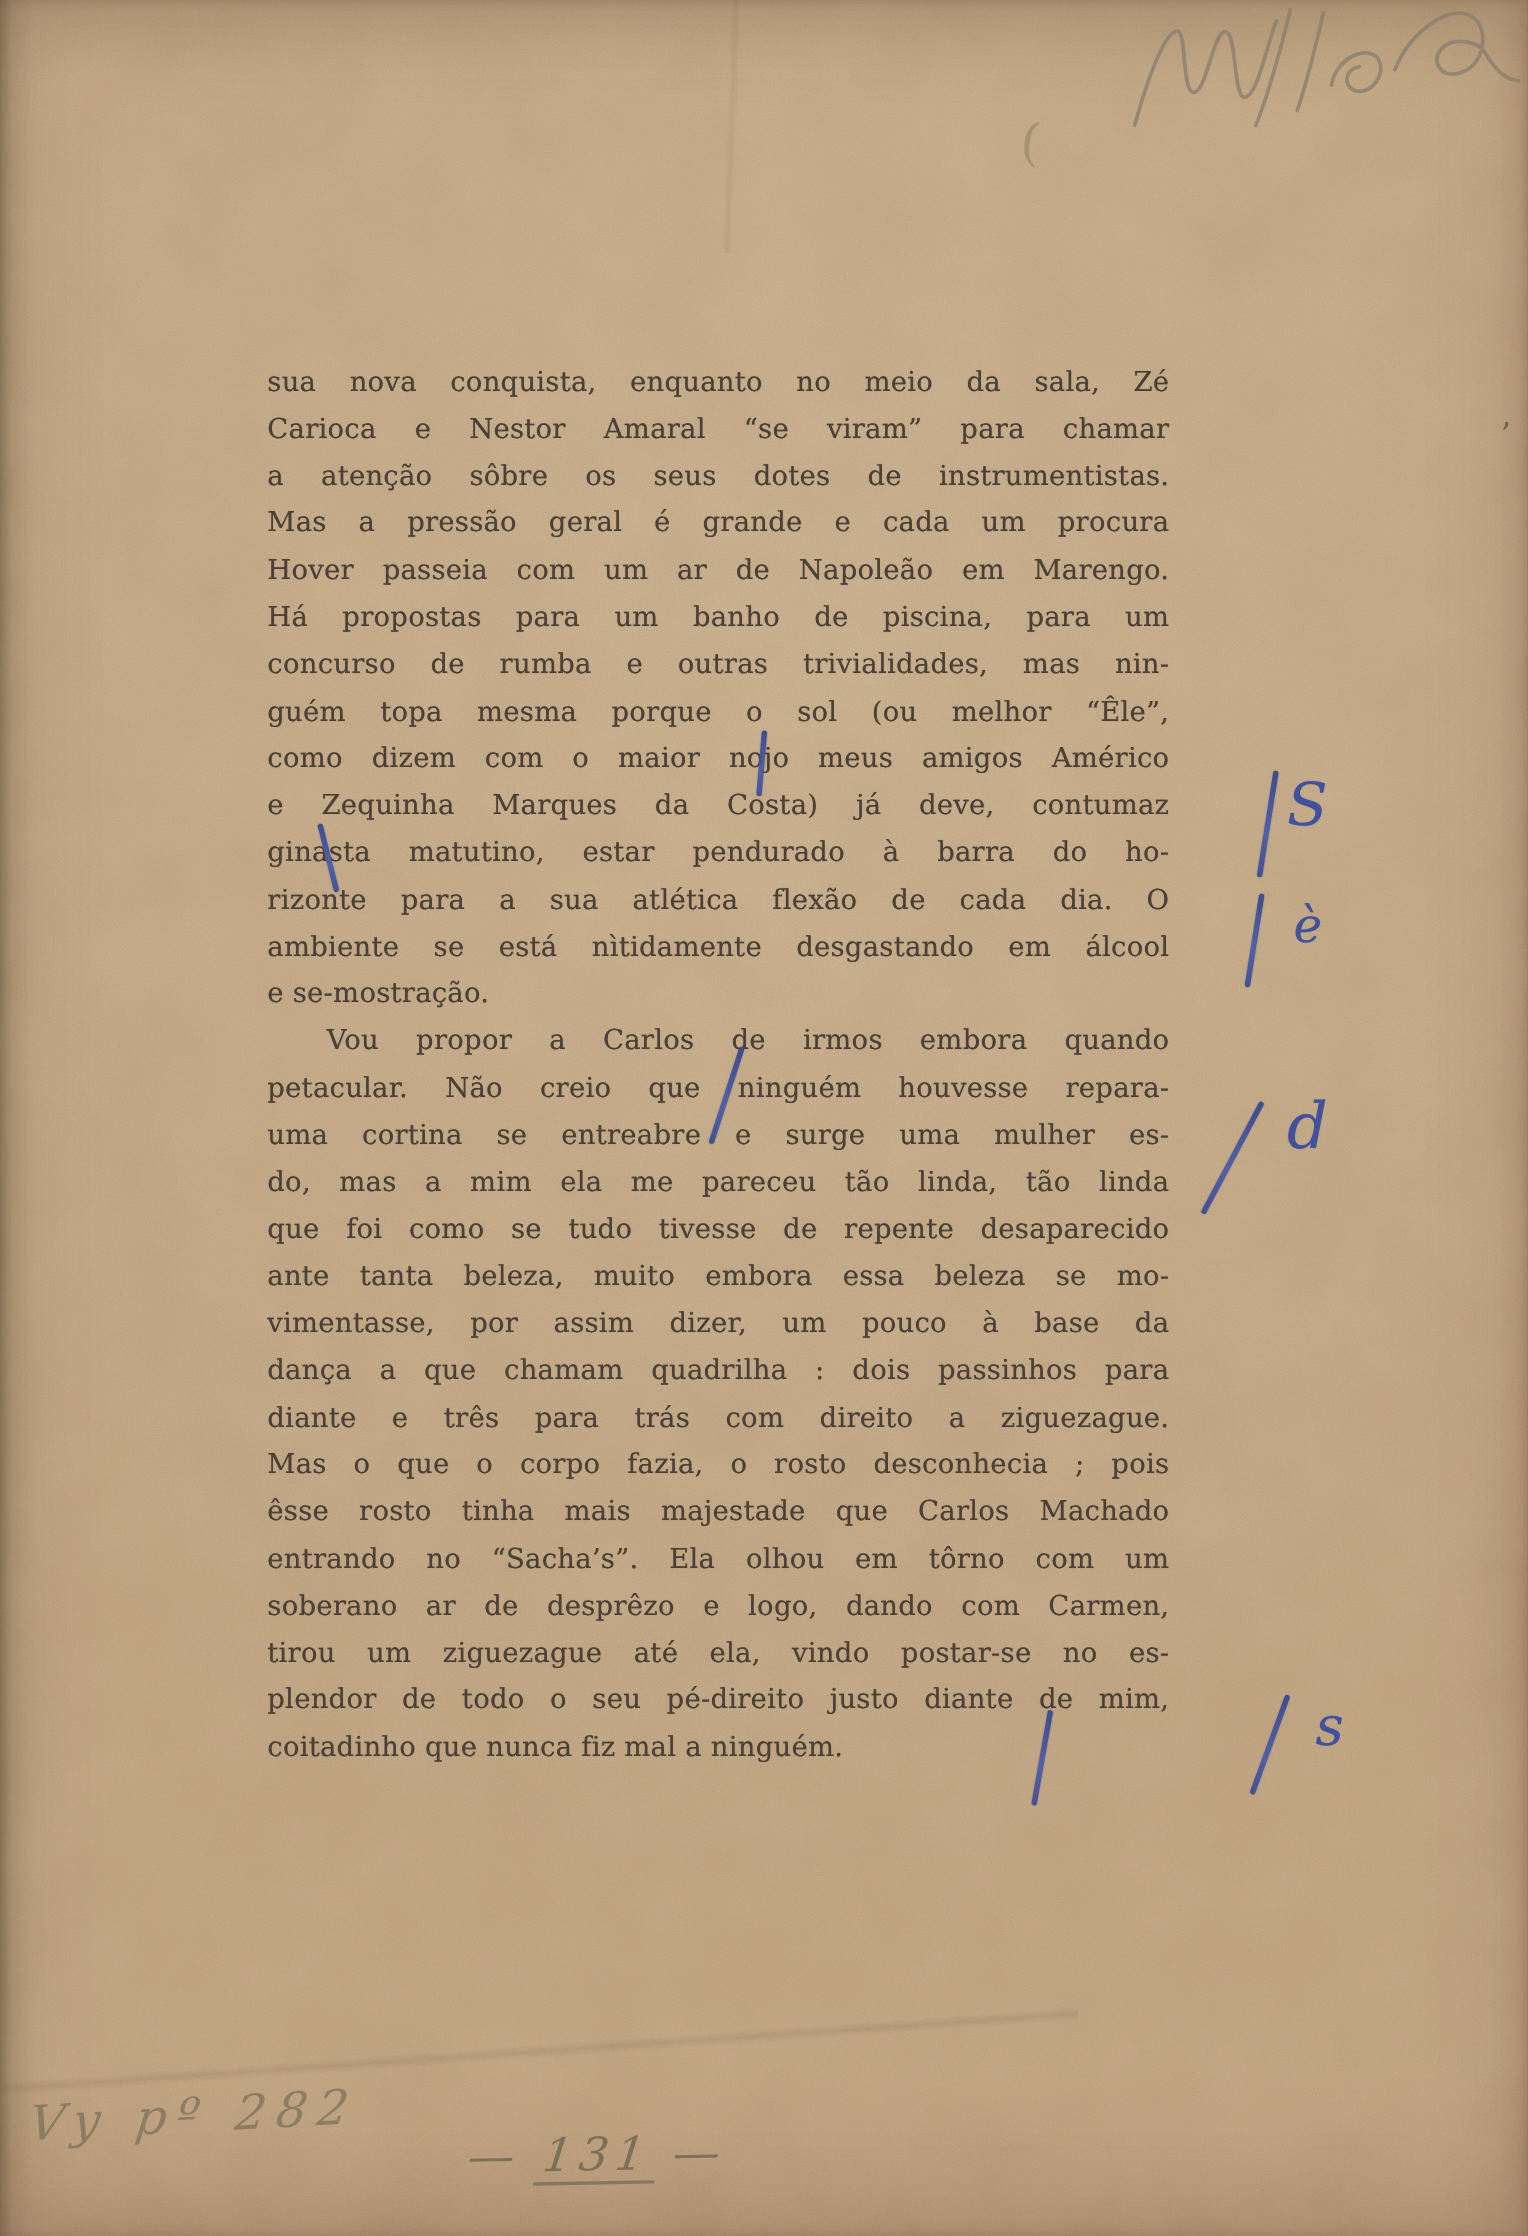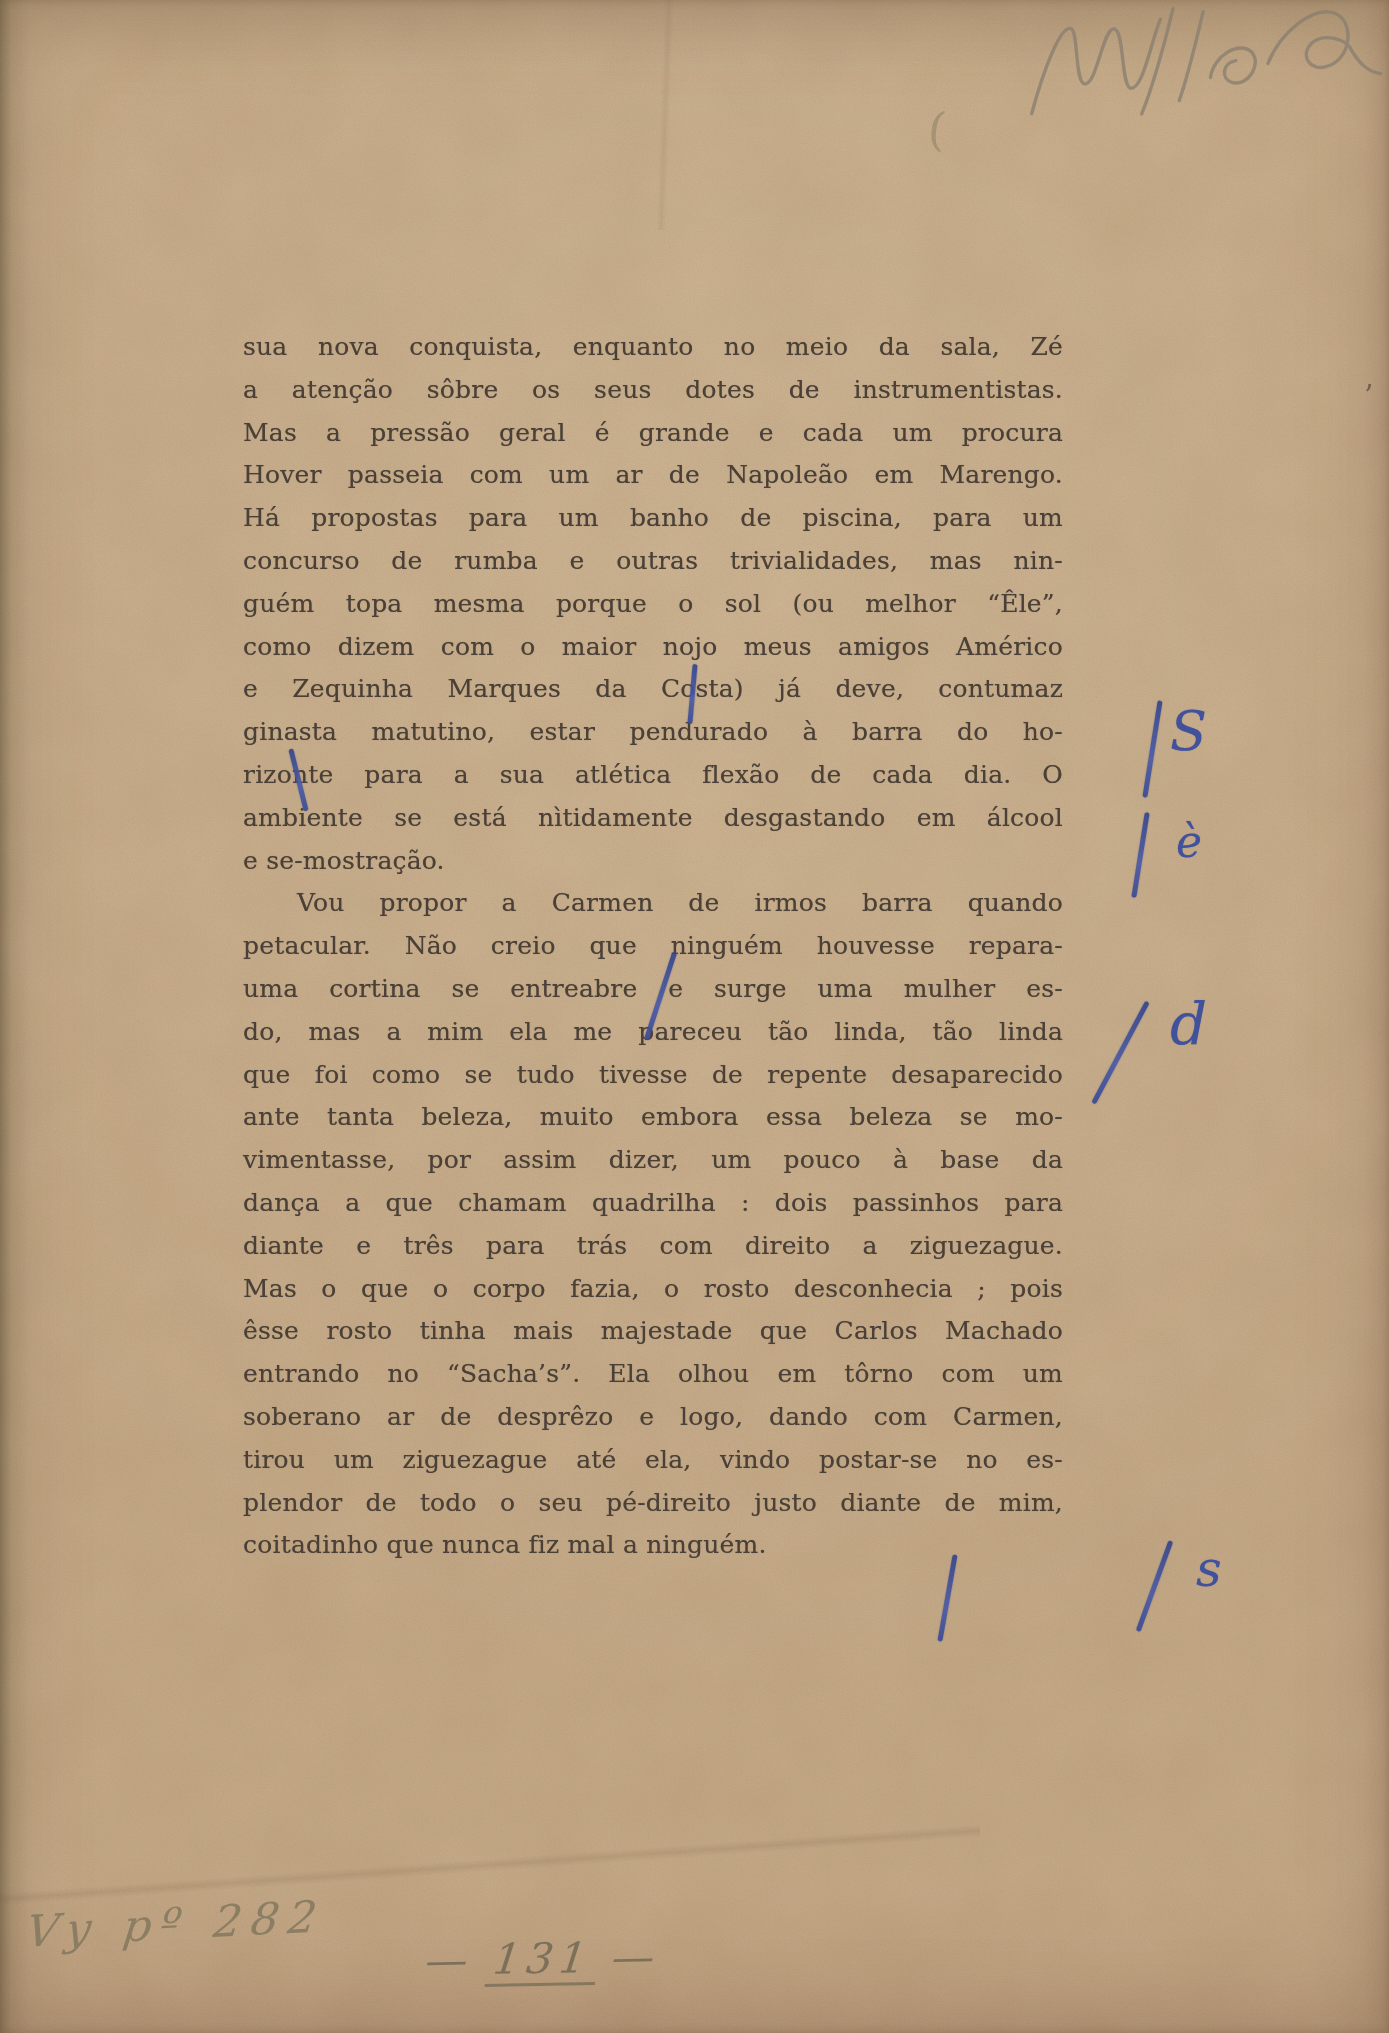--- a/index.html
+++ b/index.html
@@ -73,33 +73,34 @@
       </filter>
     <rect width="1389" height="2033" filter="url(#fine)" opacity="0.5"></rect>
     <rect width="1389" height="2033" filter="url(#blotch)" opacity="0.55"></rect>
   </svg>
 
   <div class="crease c1"></div>
   <div class="crease c2"></div>
 
   <div class="textblock">
     <div class="line">sua nova conquista, enquanto no meio da sala, Zé</div>
+    <div class="line">Carioca e Nestor Amaral “se viram” para chamar</div>
     <div class="line">a atenção sôbre os seus dotes de instrumentistas.</div>
     <div class="line">Mas a pressão geral é grande e cada um procura</div>
     <div class="line">Hover passeia com um ar de Napoleão em Marengo.</div>
     <div class="line">Há propostas para um banho de piscina, para um</div>
     <div class="line">concurso de rumba e outras trivialidades, mas nin-</div>
     <div class="line">guém topa mesma porque o sol (ou melhor “Êle”,</div>
     <div class="line">como dizem com o maior nojo meus amigos Américo</div>
     <div class="line">e Zequinha Marques da Costa) já deve, contumaz</div>
     <div class="line">ginasta matutino, estar pendurado à barra do ho-</div>
     <div class="line">rizonte para a sua atlética flexão de cada dia. O</div>
     <div class="line">ambiente se está nìtidamente desgastando em álcool</div>
     <div class="line end">e se-mostração.</div>
-    <div class="line indent">Vou propor a Carmen de irmos barra quando</div>
+    <div class="line indent">Vou propor a Carlos de irmos embora quando</div>
     <div class="line">petacular. Não creio que ninguém houvesse repara-</div>
     <div class="line">uma cortina se entreabre e surge uma mulher es-</div>
     <div class="line">do, mas a mim ela me pareceu tão linda, tão linda</div>
     <div class="line">que foi como se tudo tivesse de repente desaparecido</div>
     <div class="line">ante tanta beleza, muito embora essa beleza se mo-</div>
     <div class="line">vimentasse, por assim dizer, um pouco à base da</div>
     <div class="line">dança a que chamam quadrilha : dois passinhos para</div>
     <div class="line">diante e três para trás com direito a ziguezague.</div>
     <div class="line">Mas o que o corpo fazia, o rosto desconhecia ; pois</div>
     <div class="line">êsse rosto tinha mais majestade que Carlos Machado</div>

